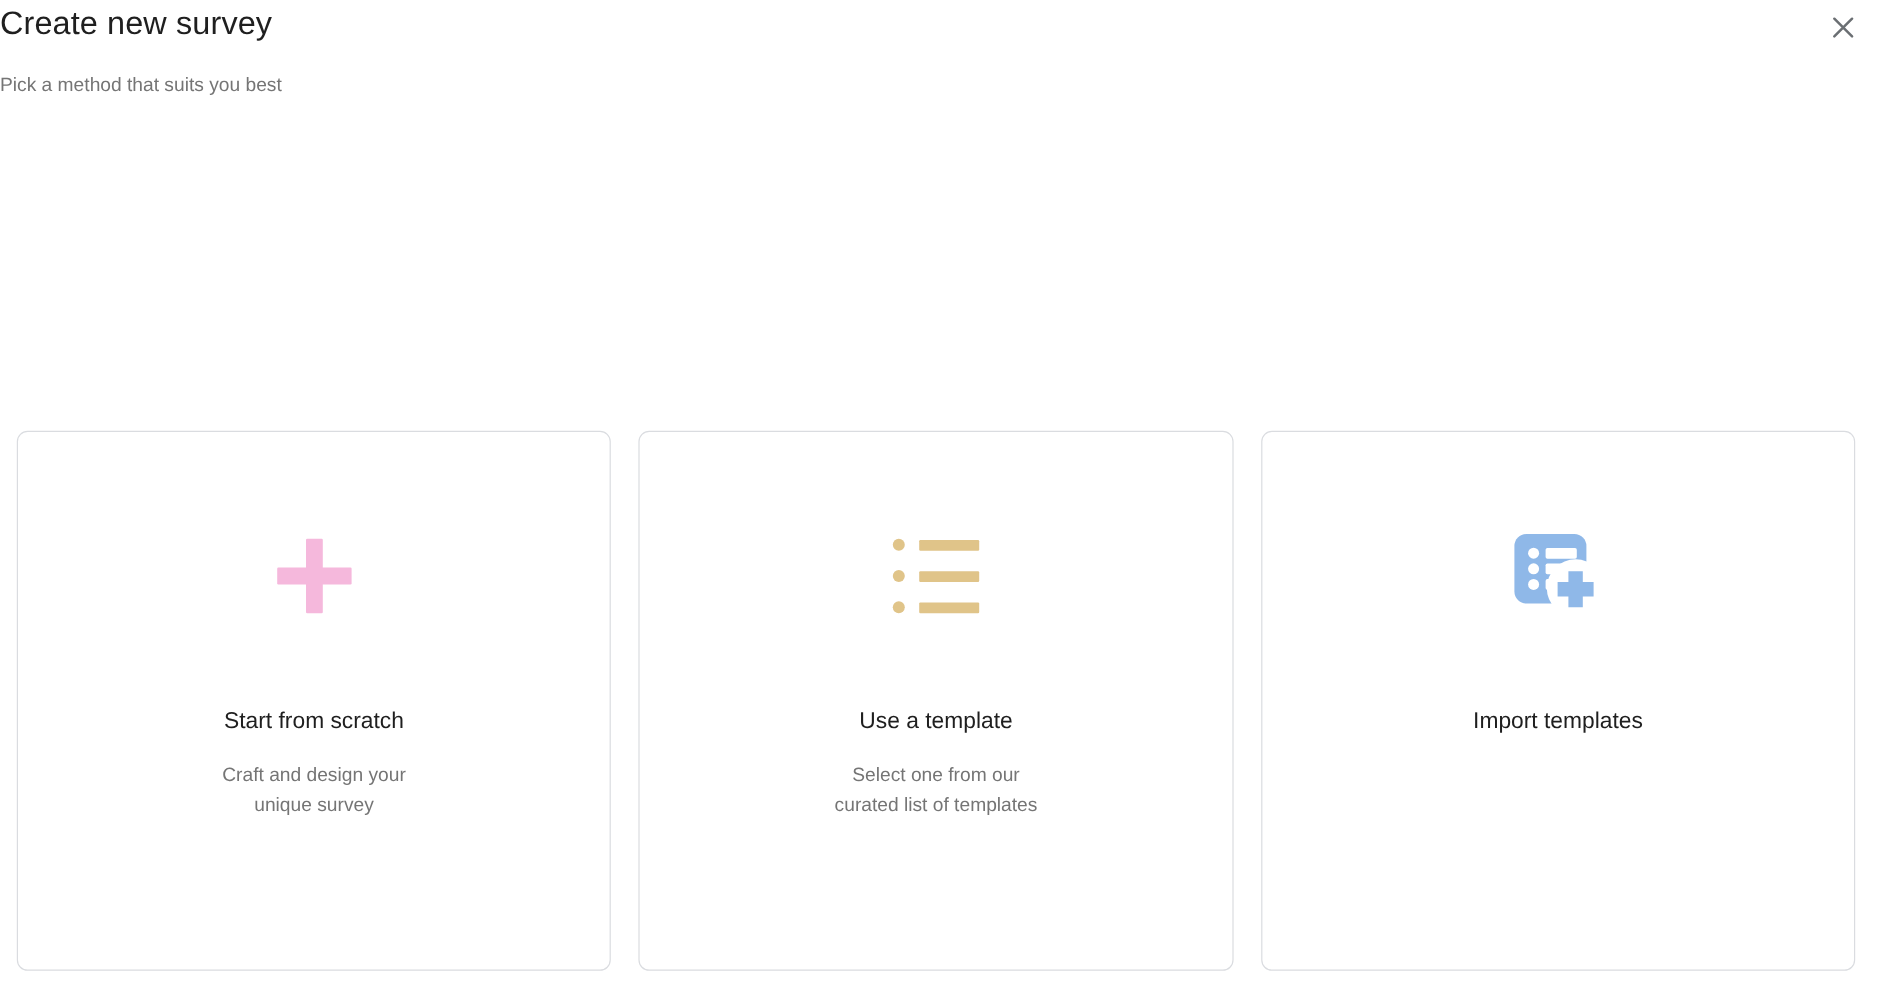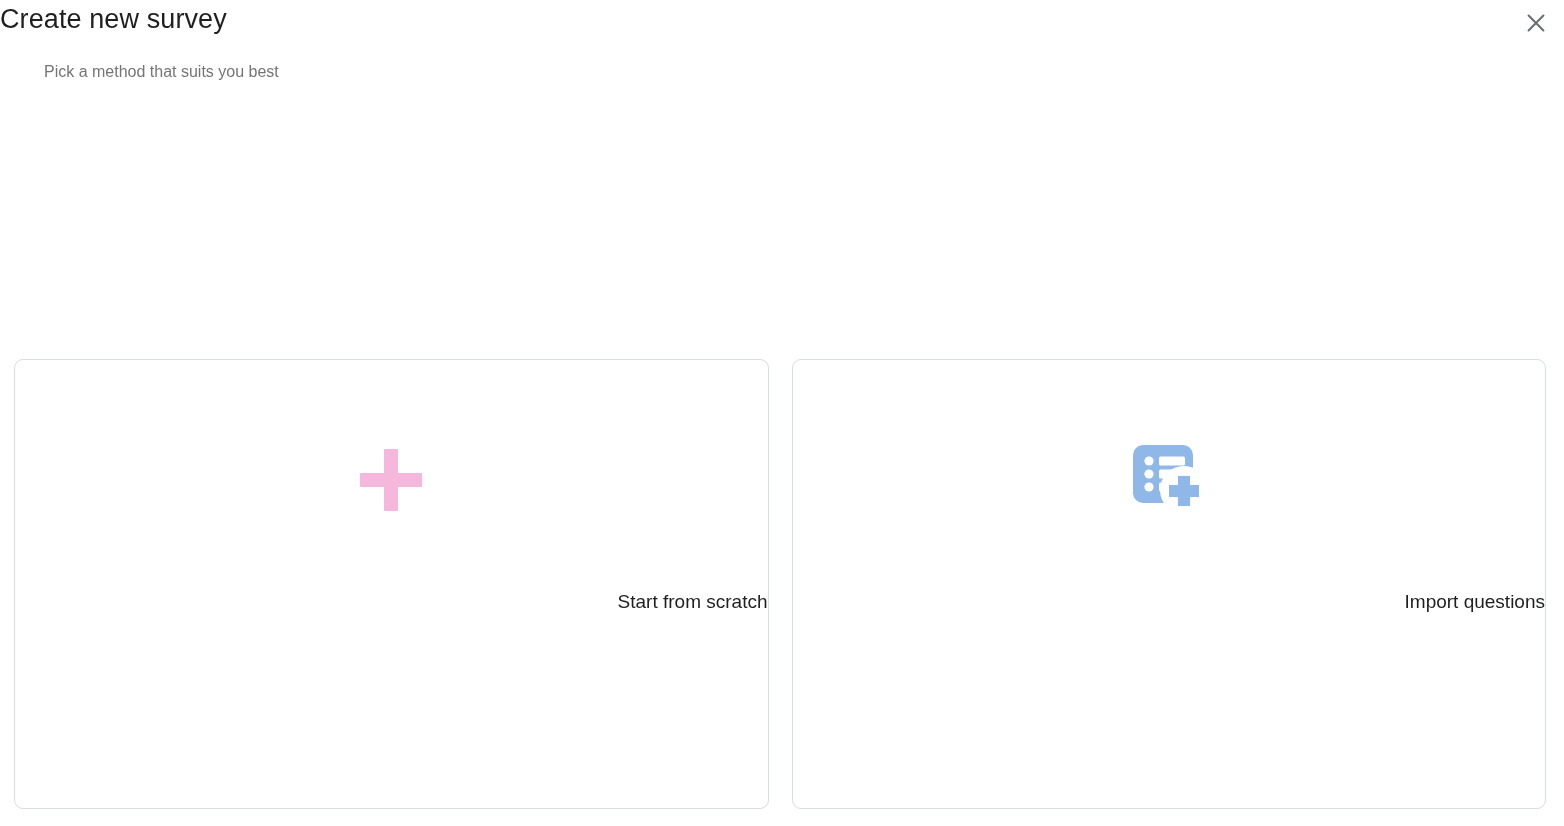--- a/index.html
+++ b/index.html
@@ -43,21 +43,20 @@
 
   #dialog-subtitle {
     position: absolute;
     left: 0px;
     top: 60px;
     font-size: 16px;
     font-weight: 400;
     color: #757575;
     line-height: 24px;
     white-space: nowrap;
-    padding-left: 44px;
   }
 
   #close-button {
     position: absolute;
     right: 8px;
     top: 4px;
     width: 40px;
     height: 40px;
     display: flex;
     align-items: center;
@@ -81,21 +80,21 @@
   }
 
   .option-card {
     flex: 1 1 0;
     height: 450px;
     background: #ffffff;
     border: 1px solid #dadce0;
     border-radius: 9px;
     display: flex;
     flex-direction: column;
-    align-items: flex-end;
+    align-items: center;
     cursor: pointer;
     padding: 0;
   }
 
   .card-icon-wrap {
     height: 240px;
     display: flex;
     align-items: center;
     justify-content: center;
     width: 100%;
@@ -197,22 +196,45 @@
     </button>
   </div>
 
   <div id="card-grid">
 
     <div class="option-card">
       <div class="card-icon-wrap">
         <div class="plus-icon"></div>
       </div>
       <div class="card-title">Start from scratch</div>
+      <div class="card-desc">Craft and design your
+unique survey</div>
     </div>
 
+    <div class="option-card">
+      <div class="card-icon-wrap">
+        <div class="list-icon">
+          <div class="list-row">
+            <span class="list-dot"></span>
+            <span class="list-bar"></span>
+          </div>
+          <div class="list-row">
+            <span class="list-dot"></span>
+            <span class="list-bar"></span>
+          </div>
+          <div class="list-row">
+            <span class="list-dot"></span>
+            <span class="list-bar"></span>
+          </div>
+        </div>
+      </div>
+      <div class="card-title">Use a template</div>
+      <div class="card-desc">Select one from our
+curated list of templates</div>
+    </div>
 
 
     <div class="option-card">
       <div class="card-icon-wrap">
         <span>
           <svg class="import-icon" viewBox="0 0 78 70" aria-hidden="true">
             <defs>
               <mask id="plusCut">
                 <rect x="0" y="0" width="78" height="70" fill="#fff"></rect>
                 <circle cx="54" cy="47" r="24" fill="#000"></circle>
@@ -226,17 +248,17 @@
               <circle cx="19" cy="44" r="4.6" fill="#ffffff"></circle>
               <rect x="29" y="13.6" width="26" height="9" rx="1.5" fill="#ffffff"></rect>
               <rect x="29" y="26.6" width="26" height="9" rx="1.5" fill="#ffffff"></rect>
               <rect x="29" y="39.6" width="26" height="9" rx="1.5" fill="#ffffff"></rect>
             </g>
 
             <path d="M48 33 h12 v9 h9 v12 h-9 v9 h-12 v-9 h-9 v-12 h9 z" fill="#8fb8e8"></path>
           </svg>
         </span>
       </div>
-      <div class="card-title">Import questions</div>
+      <div class="card-title">Import templates</div>
     </div>
 
   </div>
 </div>
 
 </body></html>

